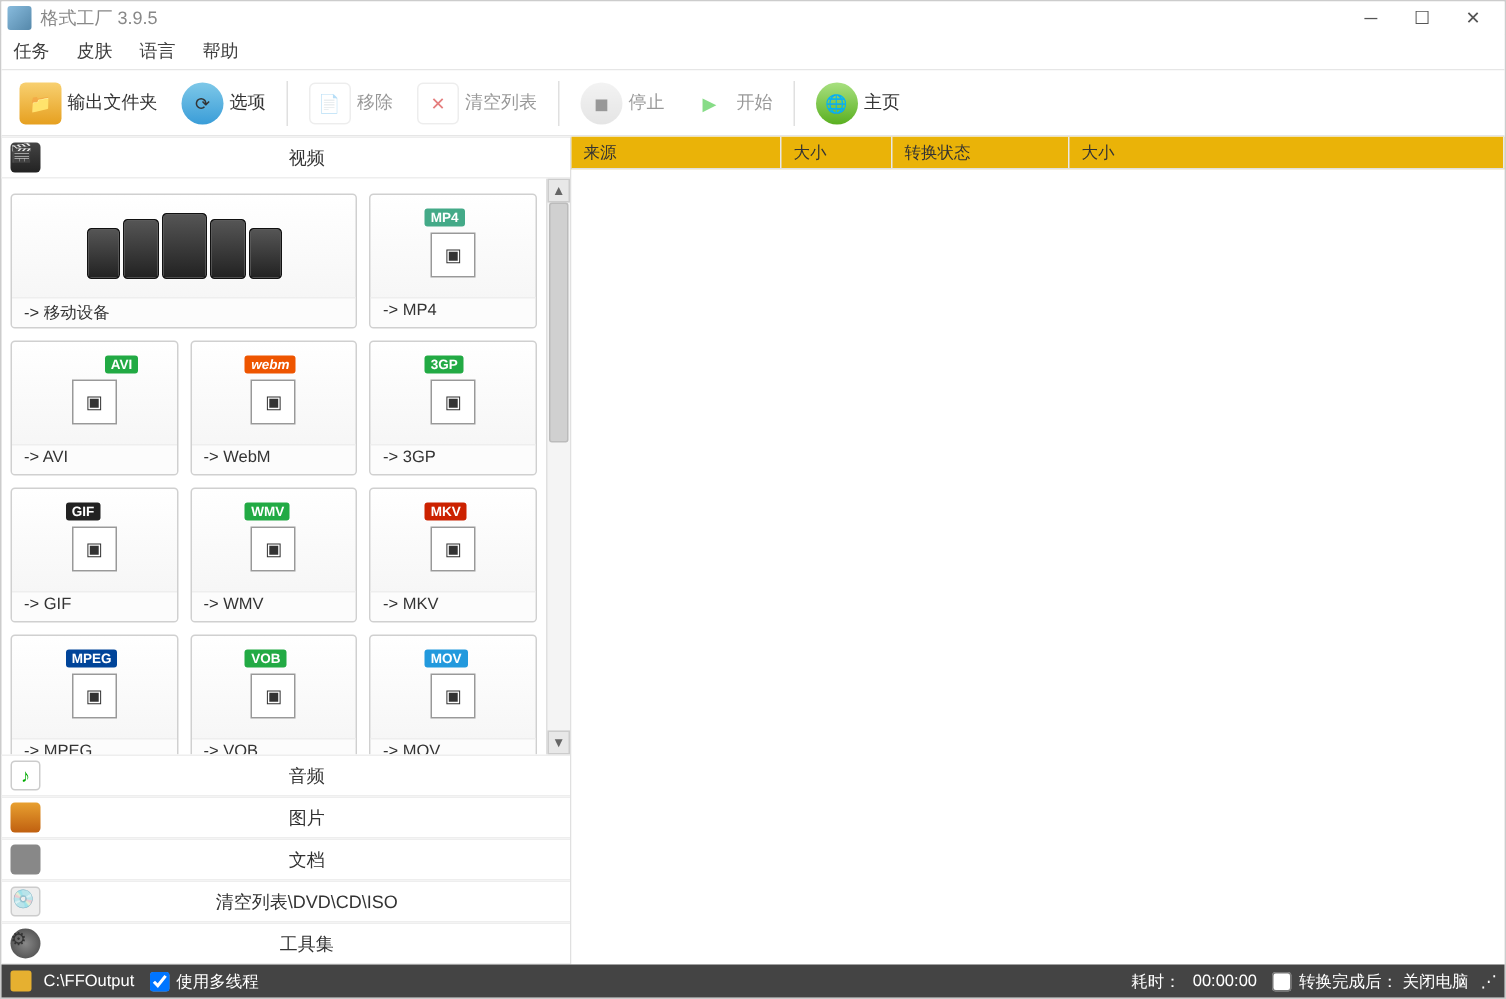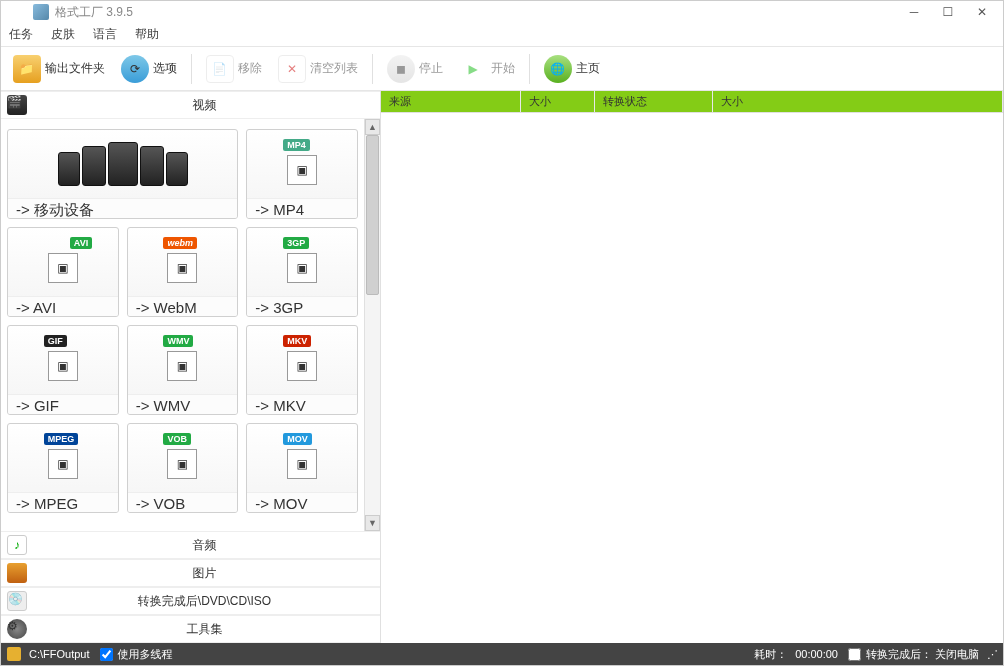--- a/index.html
+++ b/index.html
@@ -1,20 +1,20 @@
 <!DOCTYPE html>
 <html><head>
 <meta charset="utf-8">
 <style>
   * { box-sizing: border-box; margin: 0; padding: 0; }
   body { font-family: "Microsoft YaHei", "SimSun", sans-serif; font-size: 12px; color: #333; background: #fff; overflow: hidden; }
   .window { width: 1004px; height: 666px; display: flex; flex-direction: column; border: 1px solid #ccc; }
   
   
-  .titlebar { height: 22px; background: #fff; display: flex; align-items: center; padding: 0 4px; margin-left: 28px; }
+  .titlebar { height: 22px; background: #fff; display: flex; align-items: center; padding: 0 4px; }
   .titlebar .app-icon { width: 16px; height: 16px; background: linear-gradient(135deg,#8bd,#58a); border-radius: 2px; margin-right: 6px; }
   .titlebar .title { flex: 1; color: #888; font-size: 12px; }
   .titlebar .win-btns { display: flex; gap: 0; }
   .titlebar .win-btn { width: 34px; height: 20px; display: flex; align-items: center; justify-content: center; color: #555; cursor: pointer; }
   
   
   .menubar { height: 24px; background: #fff; border-bottom: 1px solid #e6e6e6; display: flex; align-items: center; padding: 0 8px; gap: 18px; }
   .menubar span { cursor: pointer; color: #404040; }
   
   
@@ -45,31 +45,31 @@
   .ci-doc { background: #888; }
   .ci-drive { background: #eee; border:1px solid #ccc; }
   .ci-tools { background: radial-gradient(#888,#444); border-radius:50%; }
   
   
   .gridwrap { flex: 1; display: flex; overflow: hidden; }
   .grid { flex: 1; padding: 10px 6px; display: grid; grid-template-columns: repeat(3, 1fr); gap: 8px; overflow-y: hidden; align-content: start; }
   .grid .wide { grid-column: span 2; }
   .tile { border: 1px solid #d0d0d0; background: linear-gradient(#fff,#f4f4f4); border-radius: 3px; display: flex; flex-direction: column; cursor: pointer; height: 90px; overflow:hidden; }
   .tile-img { flex: 1; display: flex; align-items: center; justify-content: center; }
-  .tile-label { height: 20px; padding: 2px 8px; font-size: 15px; color: #333; border-top: 1px solid #eee; background: #fcfcfc; }
+  .tile-label { height: 20px; padding: 2px 8px; font-size: 11px; color: #333; border-top: 1px solid #eee; background: #fcfcfc; }
   .fmt-icon { width: 42px; height: 42px; position: relative; }
   .fmt-badge { position: absolute; top: -4px; left: 2px; padding: 1px 4px; font-size: 9px; font-weight: bold; color: #fff; border-radius: 2px; }
   .fmt-body { position: absolute; bottom: 0; left: 6px; width: 30px; height: 30px; background: #fff; border: 1px solid #999; display:flex;align-items:center;justify-content:center; }
   .scrollbar { width: 16px; background: #f4f4f4; border-left: 1px solid #e0e0e0; position: relative; }
   .sb-btn { height: 16px; background: #e8e8e8; border: 1px solid #ccc; display:flex;align-items:center;justify-content:center; font-size:9px; color:#666; cursor: pointer; }
   .sb-thumb { position: absolute; top: 16px; left: 1px; right: 1px; height: 160px; background: #d0d0d0; border: 1px solid #bbb; border-radius: 2px; cursor: pointer; }
   
   
   .rightpanel { flex: 1; display: flex; flex-direction: column; }
-  .listhead { height: 22px; display: flex; border-bottom: 1px solid #e0e0e0; background: #84cc16; }
+  .listhead { height: 22px; display: flex; border-bottom: 1px solid #e0e0e0; background: #eab308; }
   .listhead .col { padding: 3px 8px; border-right: 1px solid #e8e8e8; font-size: 11px; color: #333; }
   .listbody { flex: 1; background: #fff; }
   
   
   .statusbar { height: 22px; background: #444; color: #fff; display: flex; align-items: center; padding: 0 6px; gap: 8px; font-size: 11px; }
   .statusbar .sb-icon { width: 14px; height: 14px; background: #e6b030; border-radius: 2px; }
   .statusbar .spacer { flex: 1; }
   .statusbar input[type=checkbox] { margin: 0 2px; }
   .statusbar label { display: flex; align-items: center; gap: 3px; }
 
@@ -259,22 +259,26 @@
 
       <div class="cat-header">
         <div class="cat-icon ci-audio">♪</div>
         <div class="cat-label">音频</div>
       </div>
       <div class="cat-header">
         <div class="cat-icon ci-image"></div>
         <div class="cat-label">图片</div>
       </div>
       <div class="cat-header">
+        <div class="cat-icon ci-doc"></div>
+        <div class="cat-label">文档</div>
+      </div>
+      <div class="cat-header">
         <div class="cat-icon ci-drive">💿</div>
-        <div class="cat-label">转换完成后\DVD\CD\ISO</div>
+        <div class="cat-label">清空列表\DVD\CD\ISO</div>
       </div>
       <div class="cat-header">
         <div class="cat-icon ci-tools">⚙</div>
         <div class="cat-label">工具集</div>
       </div>
     </div>
 
     <div class="rightpanel">
       <div class="listhead">
         <div class="col" style="width:140px">来源</div>

